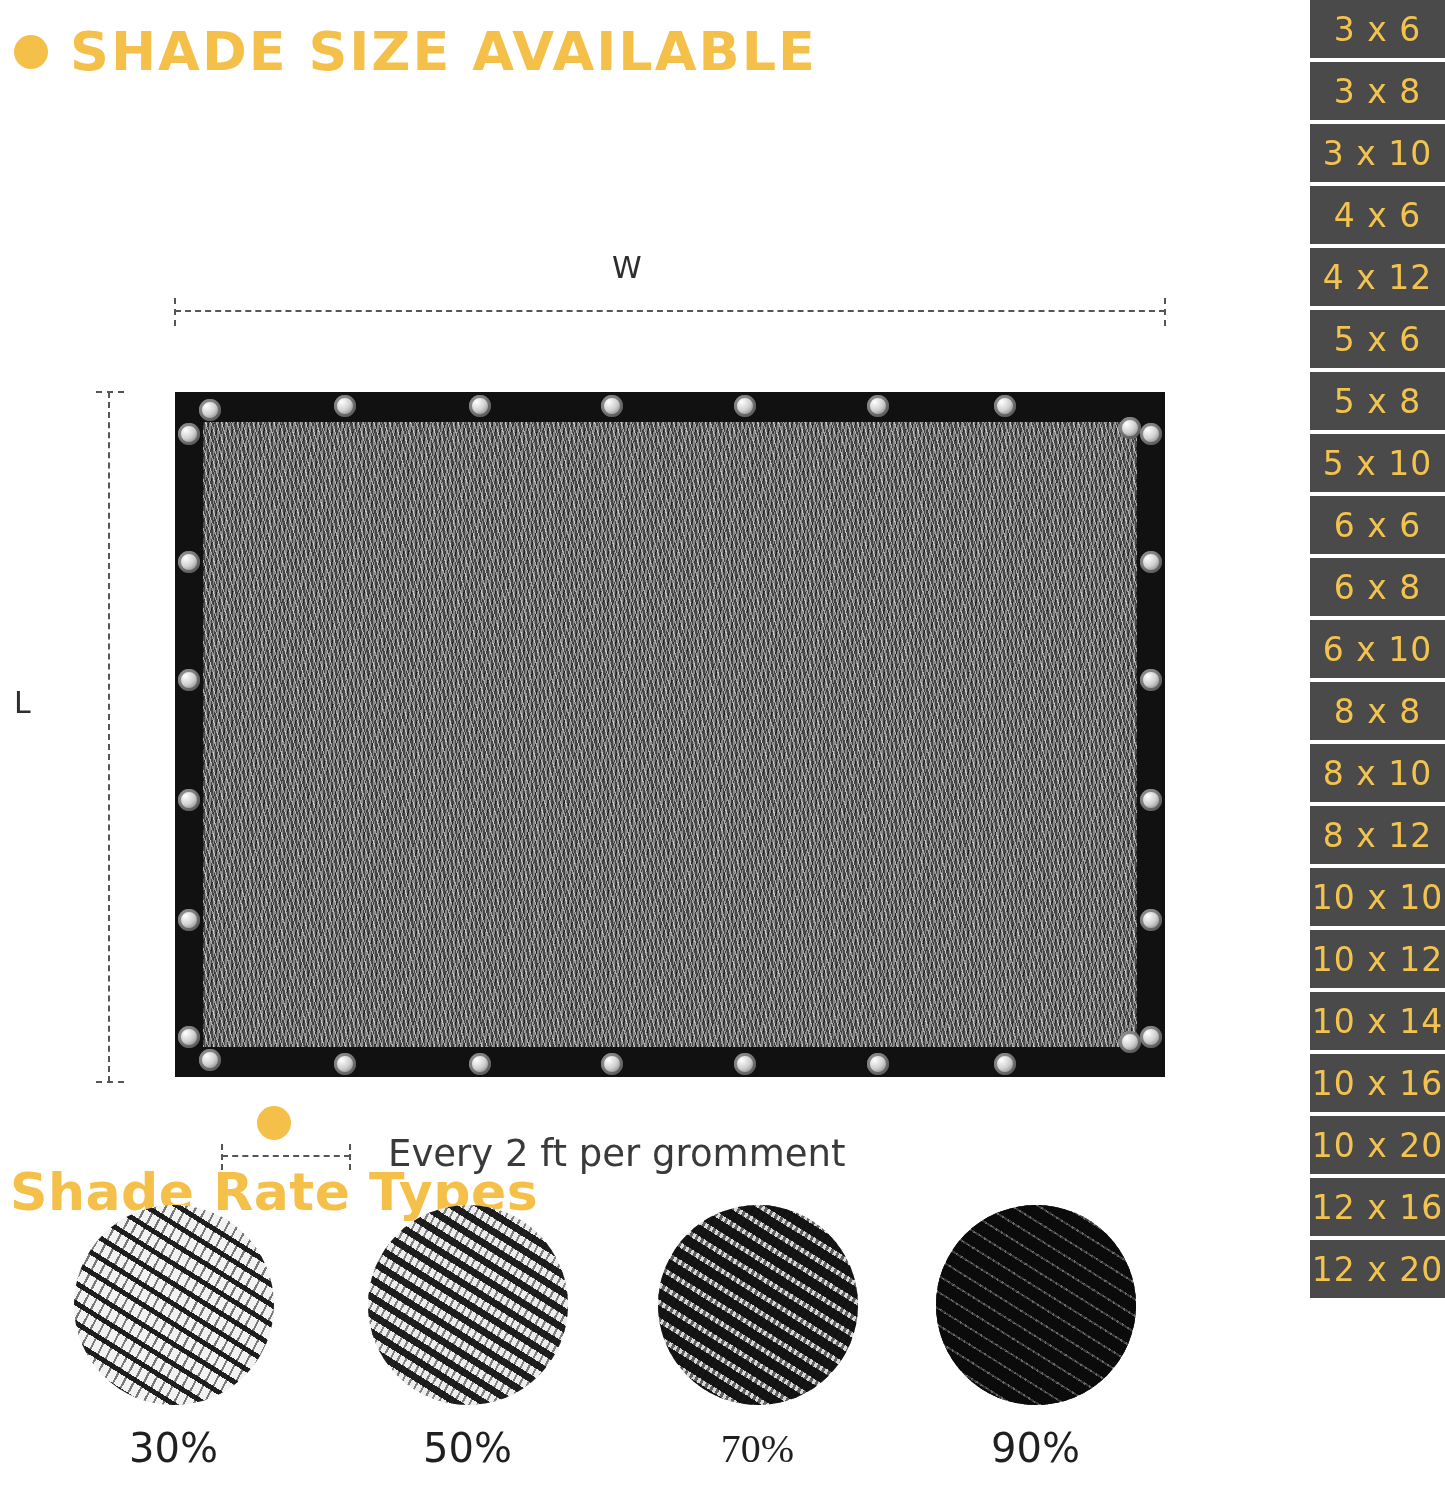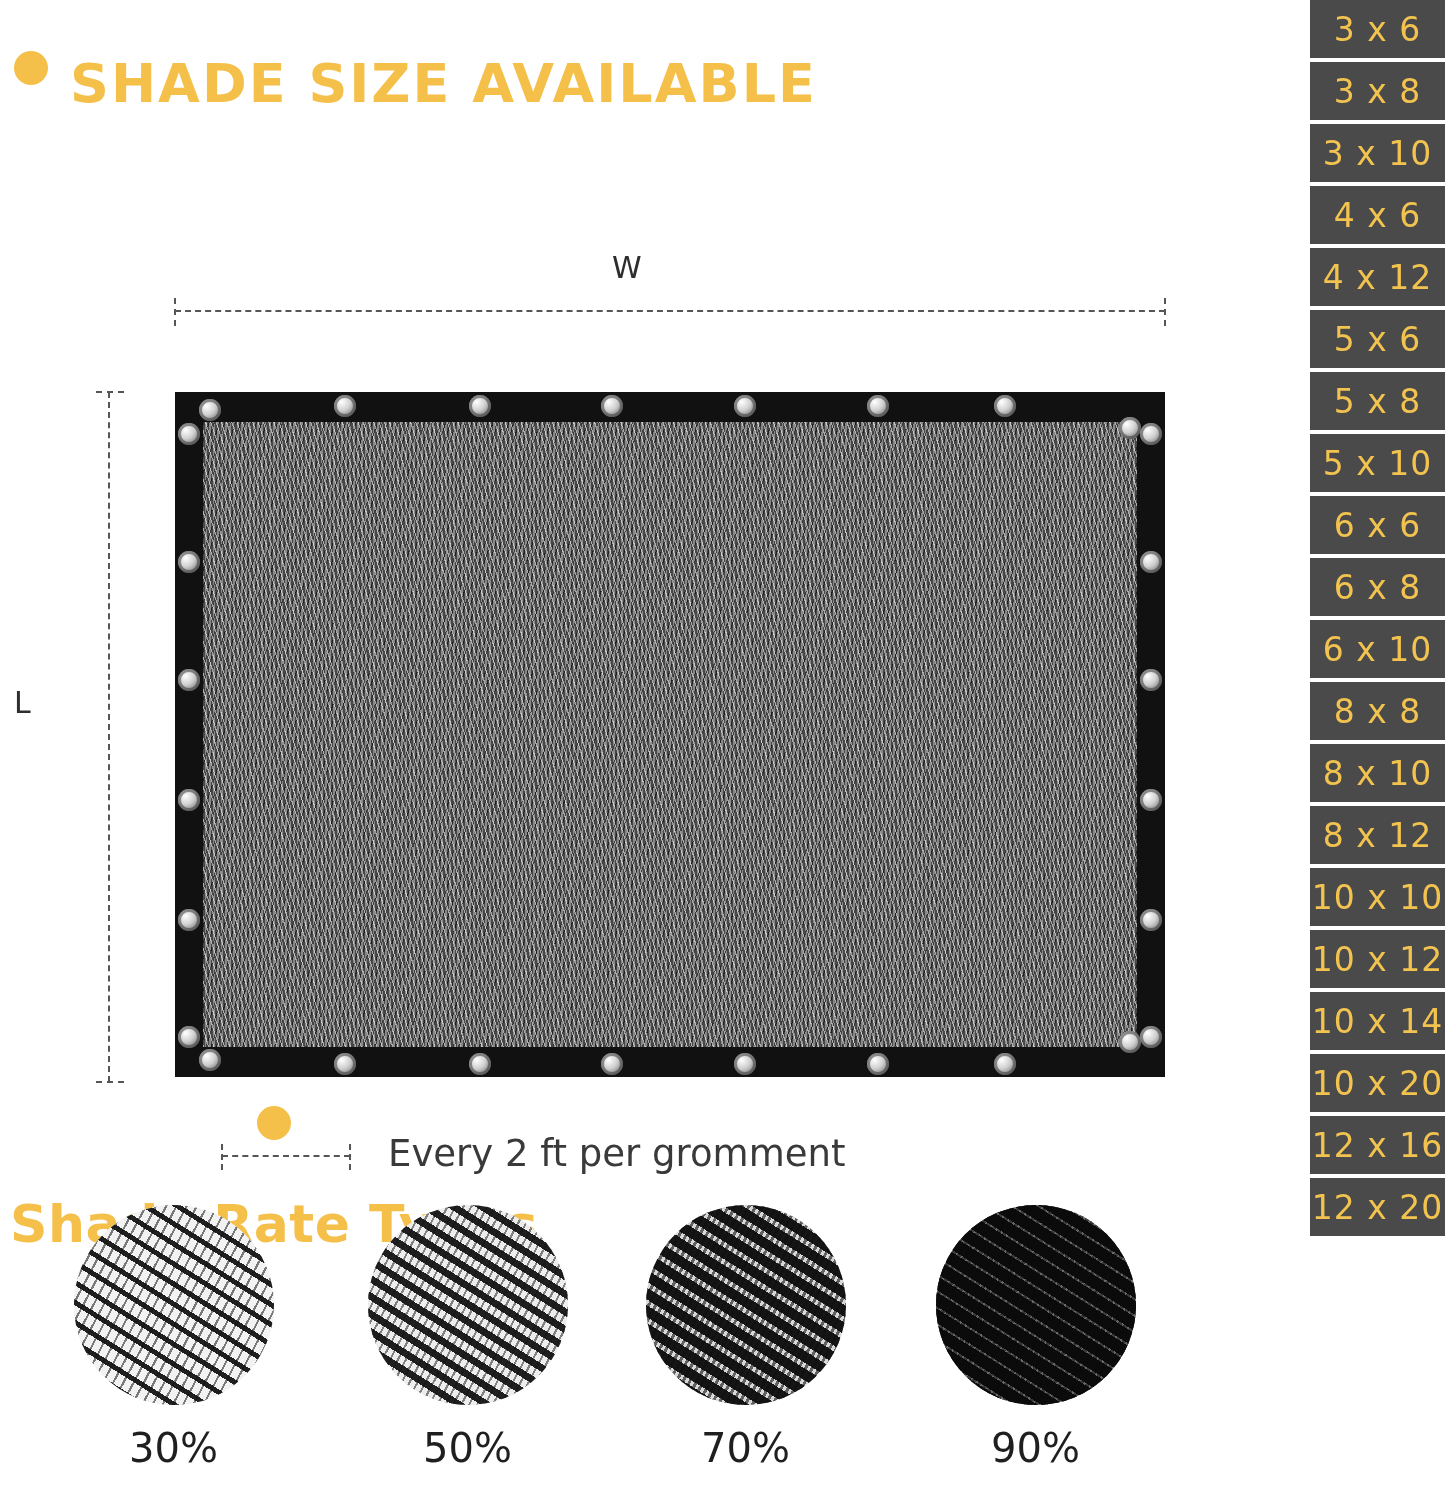--- a/index.html
+++ b/index.html
@@ -27,21 +27,20 @@
     height: 34px;
     border-radius: 50%;
     background: #f5c04a;
     flex: 0 0 auto;
   }
   .heading-text {
     color: #f5c04a;
     font-weight: bold;
     letter-spacing: 0.5px;
     white-space: nowrap;
-    margin-top: 32px;
   }
   #heading-main {
     top: 20px;
     left: 14px;
   }
   #heading-main .heading-text {
     font-size: 54px;
     letter-spacing: 2px;
   }
   #heading-shade-rate {
@@ -306,21 +305,21 @@
   <div class="rate-item" style="left:300px;">
     <div class="rate-circle">
       <div class="weave" style="background-image:
              repeating-linear-gradient(32deg, rgba(20,20,20,0.95) 0px, rgba(20,20,20,0.95) 7px, rgba(255,255,255,0) 7px, rgba(255,255,255,0) 15px),
              repeating-linear-gradient(118deg, rgba(20,20,20,0.5) 0px, rgba(20,20,20,0.5) 2px, rgba(255,255,255,0) 2px, rgba(255,255,255,0) 7px);
              background-color:#ededed;"></div>
     </div>
     <div class="rate-label">50%</div>
   </div>
 
-  <div class="rate-item" style="left:578px;">
+  <div class="rate-item" style="left:590px;font-family:Liberation Serif, serif;">
     <div class="rate-circle">
       <div class="weave" style="background-image:
              repeating-linear-gradient(32deg, rgba(15,15,15,0.97) 0px, rgba(15,15,15,0.97) 10px, rgba(255,255,255,0) 10px, rgba(255,255,255,0) 15px),
              repeating-linear-gradient(118deg, rgba(15,15,15,0.6) 0px, rgba(15,15,15,0.6) 3px, rgba(255,255,255,0) 3px, rgba(255,255,255,0) 6px);
              background-color:#d8d8d8;"></div>
     </div>
     <div class="rate-label">70%</div>
   </div>
 
   <div class="rate-item" style="left:868px;">
@@ -346,16 +345,17 @@
   <div class="size-chip">5 x 10</div>
   <div class="size-chip">6 x 6</div>
   <div class="size-chip">6 x 8</div>
   <div class="size-chip">6 x 10</div>
   <div class="size-chip">8 x 8</div>
   <div class="size-chip">8 x 10</div>
   <div class="size-chip">8 x 12</div>
   <div class="size-chip">10 x 10</div>
   <div class="size-chip">10 x 12</div>
   <div class="size-chip">10 x 14</div>
+  <div class="size-chip">10 x 16</div>
   <div class="size-chip">10 x 20</div>
   <div class="size-chip">12 x 16</div>
   <div class="size-chip">12 x 20</div>
 </div>
 
 </body></html>

